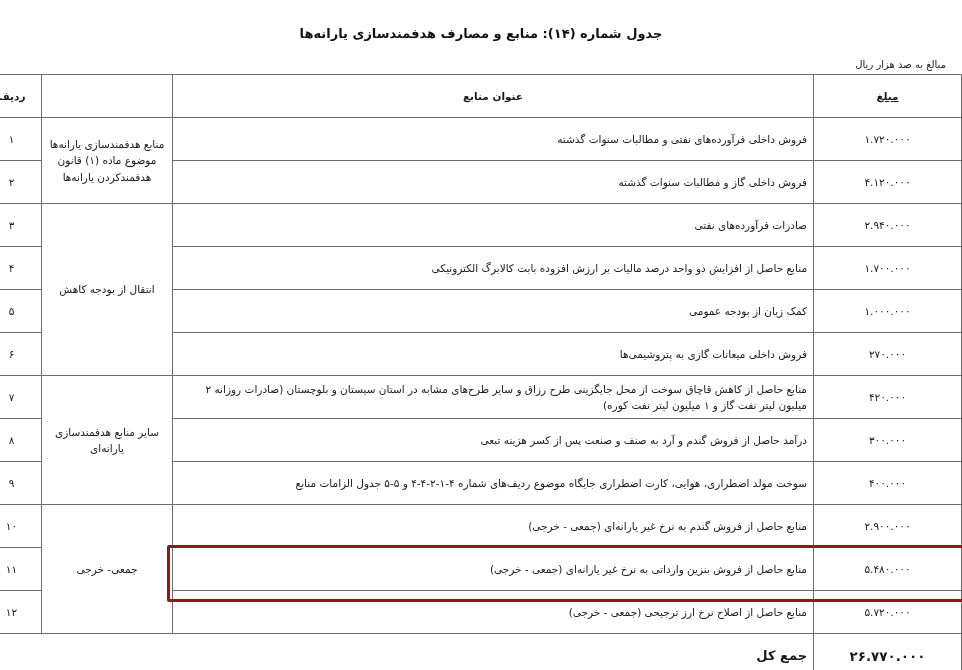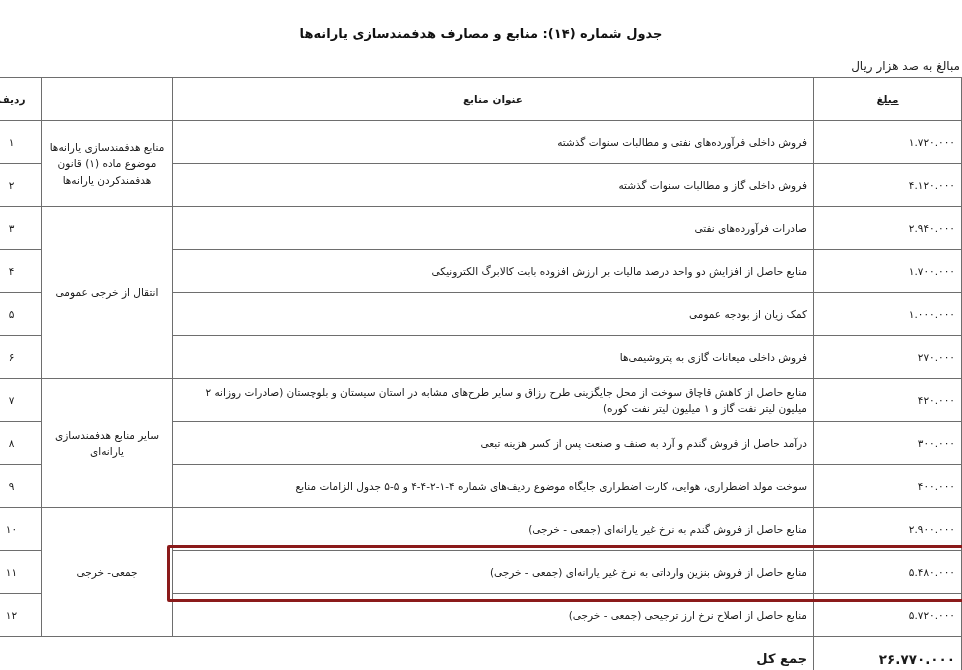--- a/index.html
+++ b/index.html
@@ -23,23 +23,23 @@
   }
   .doc-title {
     text-align: center;
     font-size: 13px;
     font-weight: bold;
     color: #111111;
     padding-top: 26px;
     letter-spacing: 0;
   }
   .units-note {
-    font-size: 12px;
+    font-size: 10px;
     color: #222;
-    margin: 18px 2px 4px 0;
+    margin: 18px 16px 4px 0;
     text-align: right;
   }
   table.budget {
     border-collapse: collapse;
     width: 928px;
     margin: 0 auto;
     table-layout: fixed;
     border: 1.6px solid #4a4a4a;
   }
   table.budget th, table.budget td {
@@ -56,20 +56,21 @@
     height: 34px;
     text-align: center;
     background: #ffffff;
   }
   .col-amount  { width: 135px; text-align: center; text-decoration: underline; }
   .col-title   { width: 628px; text-align: center; }
   .col-group   { width: 118px; text-align: center; }
   .col-row     { width: 47px;  text-align: center; }
 
   td.amount {
+    text-align: center;
     font-size: 10.5px;
     letter-spacing: 0.3px;
     height: 34px;
   }
   td.title {
     padding: 5px 10px;
   }
   td.group {
     text-align: center;
     font-size: 10.5px;
@@ -122,21 +123,21 @@
 
       <tr>
         <td class="amount">۴.۱۲۰.۰۰۰</td>
         <td class="title">فروش داخلی گاز و مطالبات سنوات گذشته</td>
         <td class="rownum">۲</td>
       </tr>
 
       <tr>
         <td class="amount">۲.۹۴۰.۰۰۰</td>
         <td class="title">صادرات فرآورده‌های نفتی</td>
-        <td class="group" rowspan="4">انتقال از خرجی عمومی</td>
+        <td class="group" rowspan="4">انتقال از بودجه کاهش</td>
         <td class="rownum">۳</td>
       </tr>
 
       <tr>
         <td class="amount">۱.۷۰۰.۰۰۰</td>
         <td class="title">منابع حاصل از افزایش دو واحد درصد مالیات بر ارزش افزوده بابت کالابرگ الکترونیکی</td>
         <td class="rownum">۴</td>
       </tr>
 
       <tr>

